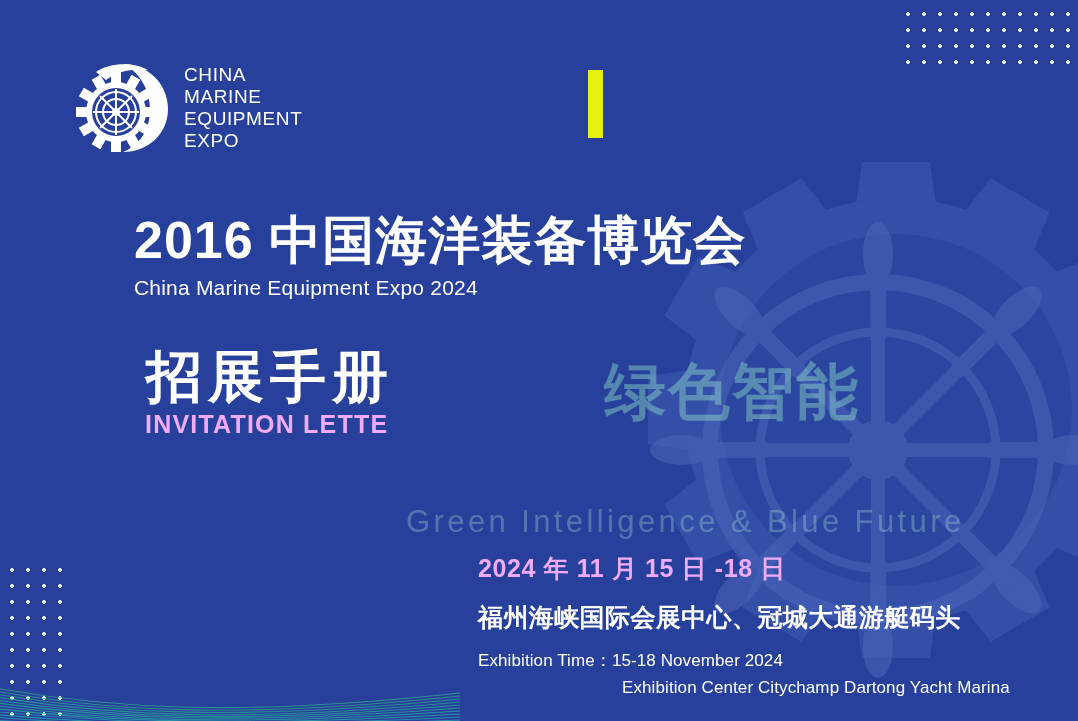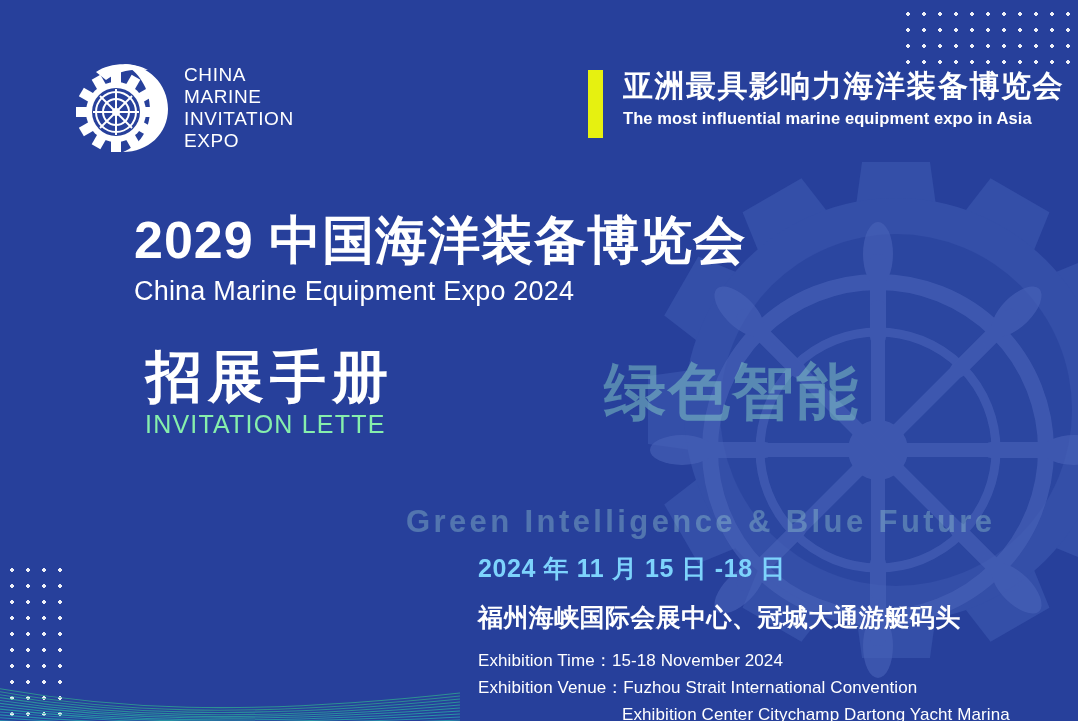--- a/index.html
+++ b/index.html
@@ -61,56 +61,56 @@
   }
 
   
   .title-cn{
     position:absolute;left:134px;top:206px;
     color:#ffffff;font-size:52px;font-weight:700;letter-spacing:1px;
     white-space:nowrap;
   }
   .title-en{
     position:absolute;left:134px;top:276px;
-    color:#ffffff;font-size:27px;font-weight:400;letter-spacing:.2px;
+    color:#ffffff;font-size:21px;font-weight:400;letter-spacing:.2px;
     white-space:nowrap;
   }
   .sub-cn{
     position:absolute;left:146px;top:340px;
     color:#ffffff;font-size:56px;font-weight:700;letter-spacing:6px;
     white-space:nowrap;
   }
   .sub-en{
     position:absolute;left:145px;top:410px;
-    color:#86efac;font-size:25px;font-weight:400;letter-spacing:1.2px;
+    color:#f0abfc;font-size:25px;font-weight:700;letter-spacing:1.2px;
     white-space:nowrap;
   }
 
   
   .slogan{position:absolute;left:596px;top:336px;width:482px;height:200px;}
   .slogan-l1{
     position:absolute;left:8px;top:0;
     font-size:62px;font-weight:700;letter-spacing:2px;
     color:rgba(150,230,205,.42);white-space:nowrap;margin-top:14px;
   }
   .slogan-l2{
     position:absolute;left:104px;top:86px;
     font-size:62px;font-weight:700;letter-spacing:2px;
     color:rgba(150,230,205,.42);white-space:nowrap;
   }
   .slogan-en{
     position:absolute;left:-190px;top:168px;
-    font-size:31px;font-weight:700;letter-spacing:3.4px;
+    font-size:31px;font-weight:400;letter-spacing:3.4px;
     color:rgba(170,225,215,.33);white-space:nowrap;
   }
 
   
   .info{position:absolute;left:478px;top:552px;width:560px;}
   .info-date{
-    color:#7dd3fc;font-size:25px;font-weight:700;letter-spacing:.6px;
+    color:#f0abfc;font-size:25px;font-weight:700;letter-spacing:.6px;
     white-space:nowrap;
   }
   .info-venue{
     color:#ffffff;font-size:25px;font-weight:700;letter-spacing:.4px;
     margin-top:16px;white-space:nowrap;
   }
   .info-en{margin-top:14px;}
   .info-en div{
     color:#ffffff;font-size:17px;font-weight:400;letter-spacing:.1px;
     line-height:1.58;white-space:nowrap;
@@ -280,46 +280,41 @@
             <line x1="-16" y1="-16" x2="16" y2="16"></line>
             <line x1="-16" y1="16" x2="16" y2="-16"></line>
           </g>
           <circle cx="0" cy="0" r="4" fill="#ffffff"></circle>
         </g>
       </svg>
     </div>
     <div class="logo-text">
       <div>CHINA</div>
       <div>MARINE</div>
-      <div>INVITATION</div>
+      <div>EQUIPMENT</div>
       <div>EXPO</div>
     </div>
   </div>
 
   <div class="tagline">
     <div class="tagline-bar"></div>
-    <div>
-      <div class="tagline-cn">亚洲最具影响力海洋装备博览会</div>
-      <div class="tagline-en">The most influential marine equipment expo in Asia</div>
-    </div>
   </div>
 
   <div class="slogan">
     <div class="slogan-l1">绿色智能</div>
     <div class="slogan-en">Green Intelligence &amp; Blue Future</div>
   </div>
 
-  <div class="title-cn">2029 中国海洋装备博览会</div>
+  <div class="title-cn">2016 中国海洋装备博览会</div>
   <div class="title-en">China Marine Equipment Expo 2024</div>
   <div class="sub-cn">招展手册</div>
   <div class="sub-en">INVITATION LETTE</div>
 
   <div class="info">
     <div class="info-date">2024 年 11 月 15 日 -18 日</div>
     <div class="info-venue">福州海峡国际会展中心、冠城大通游艇码头</div>
     <div class="info-en">
       <div><span>Exhibition Time：</span><span>15-18 November 2024</span></div>
-      <div><span>Exhibition Venue：</span><span>Fuzhou Strait International Convention</span></div>
       <div class="indent">Exhibition Center Citychamp Dartong Yacht Marina</div>
     </div>
   </div>
 
 </div>
 
 </body></html>

